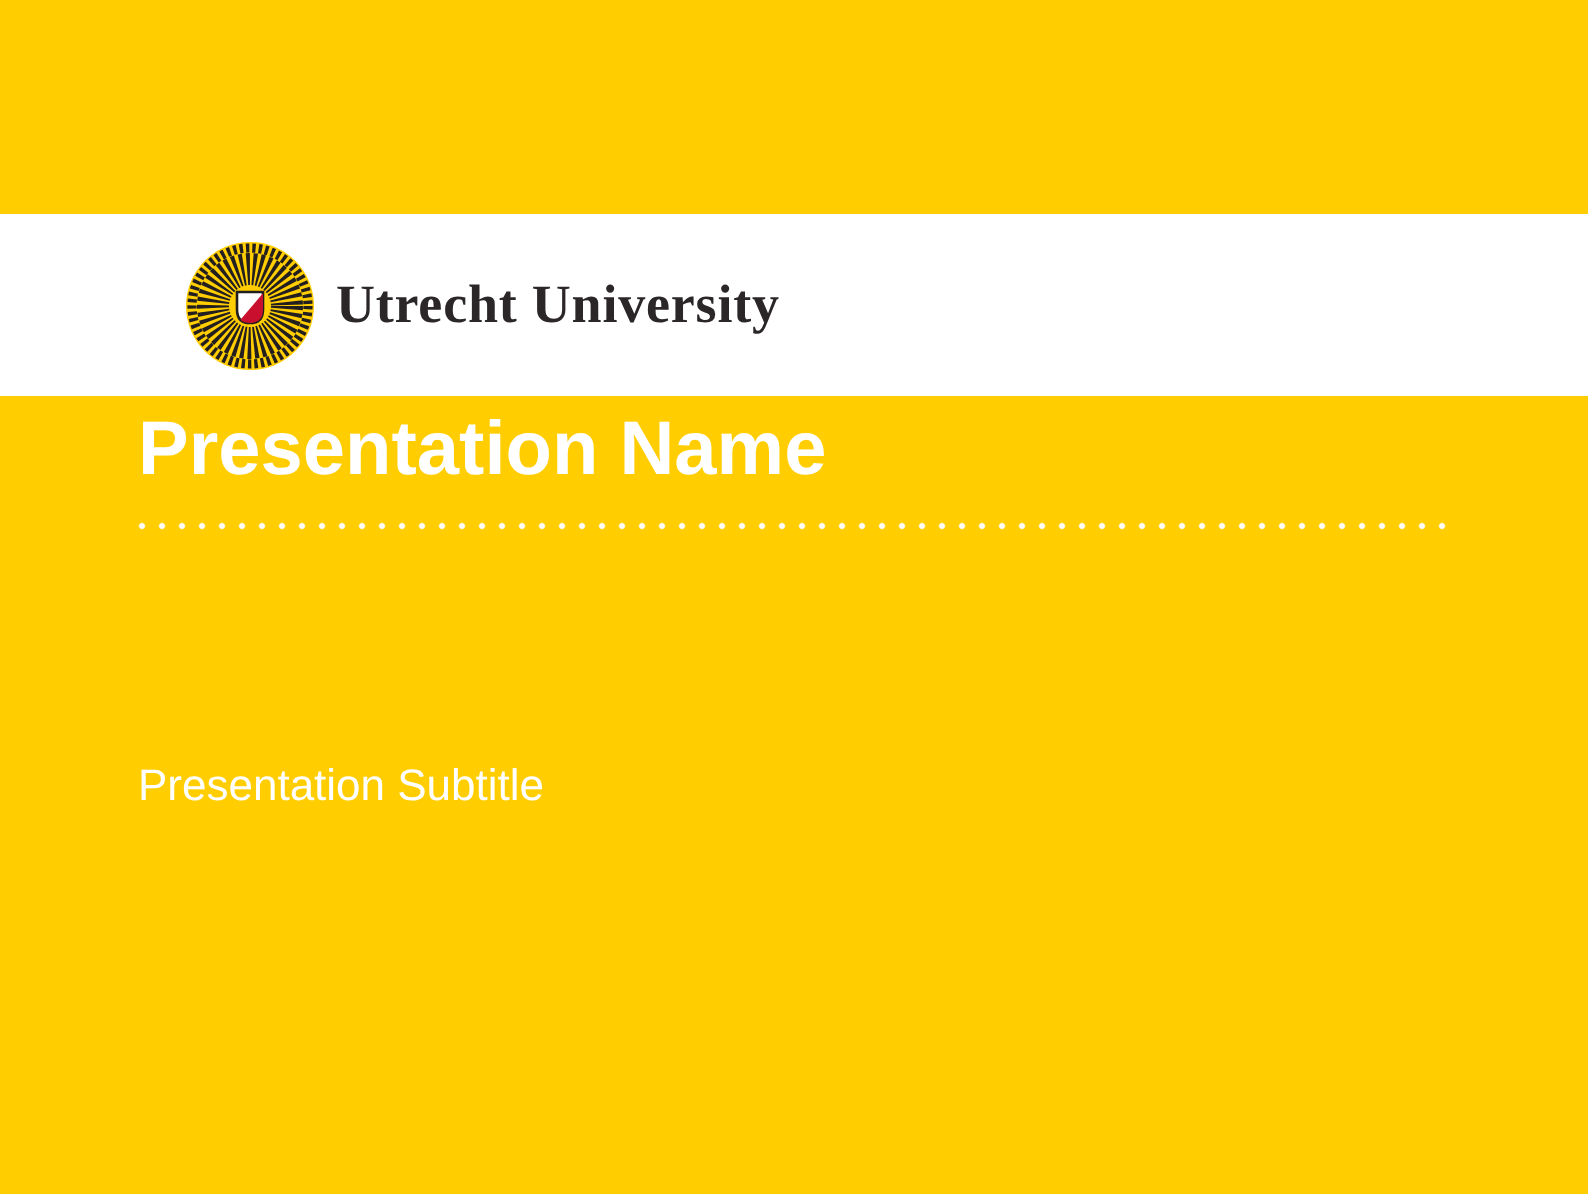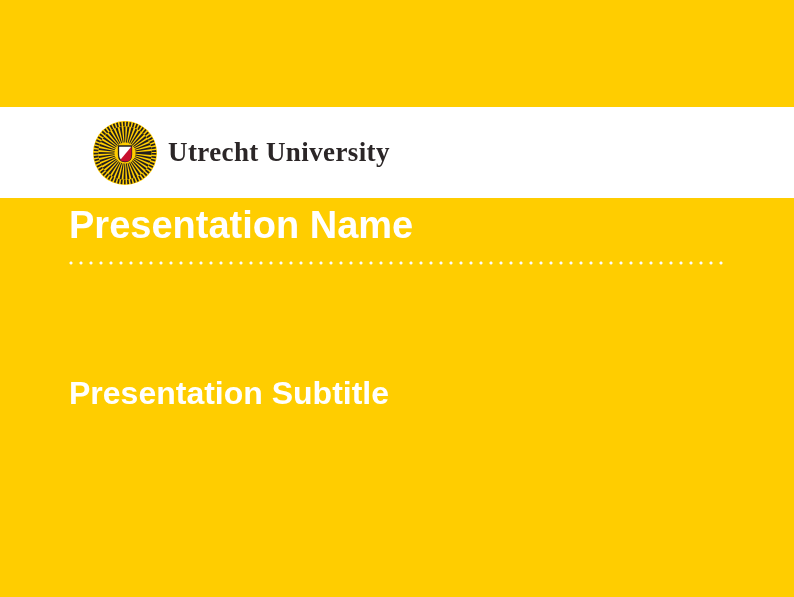--- a/index.html
+++ b/index.html
@@ -57,23 +57,23 @@
     height: 4px;
     background-image: radial-gradient(circle 1.9px at 2px 2px, #FFFFFF 60%, rgba(255,255,255,0));
     background-size: 10px 4px;
     background-repeat: repeat-x;
   }
   .subtitle {
     position: absolute;
     left: 69px;
     top: 375px;
     margin: 0;
-    font-size: 32px;
+    font-size: 22px;
     line-height: 36px;
-    font-weight: 700;
+    font-weight: 400;
     color: #FFFFFF;
   }
   .author {
     position: absolute;
     left: 69px;
     top: 425px;
     margin: 0;
     font-size: 25px;
     line-height: 30px;
     font-weight: 700;

